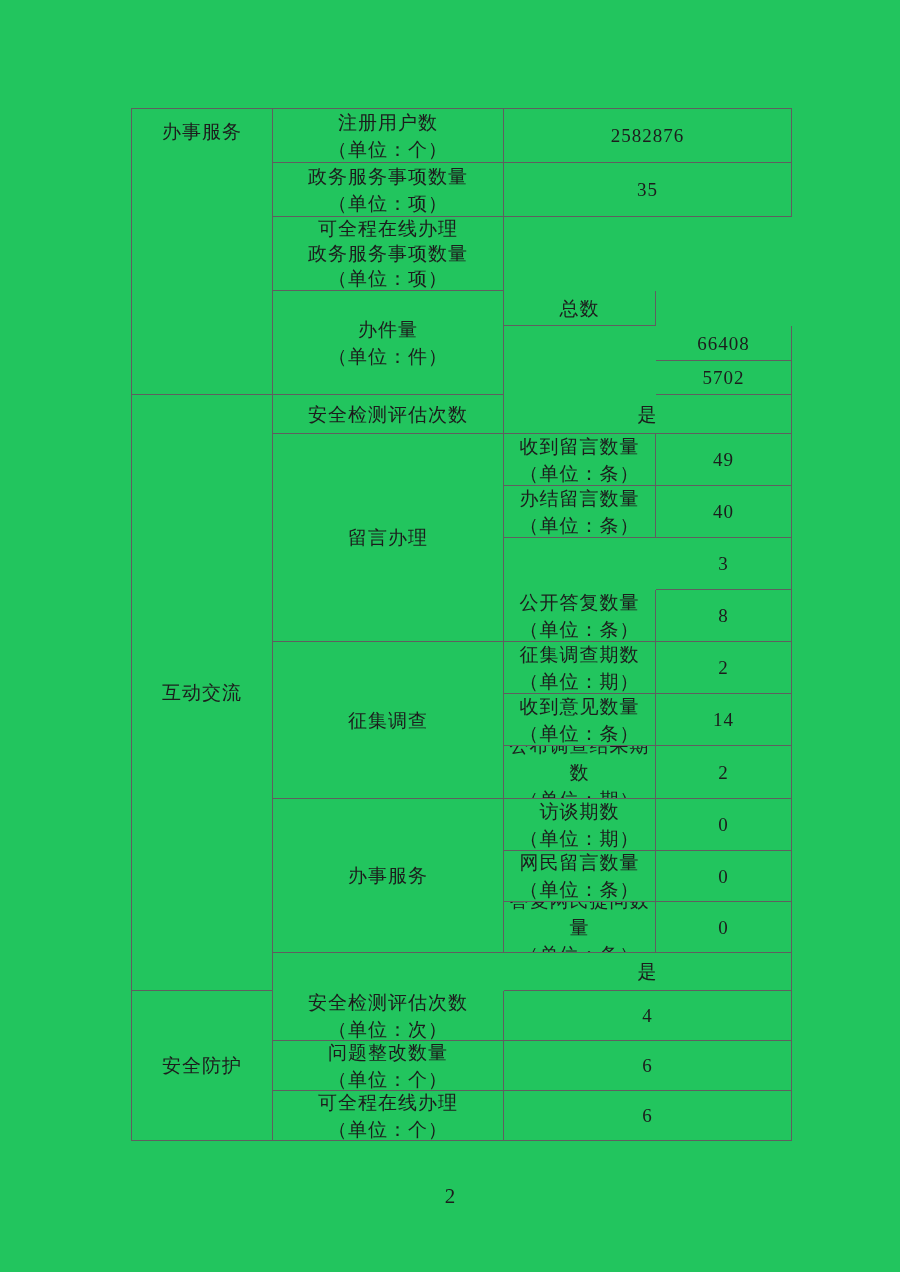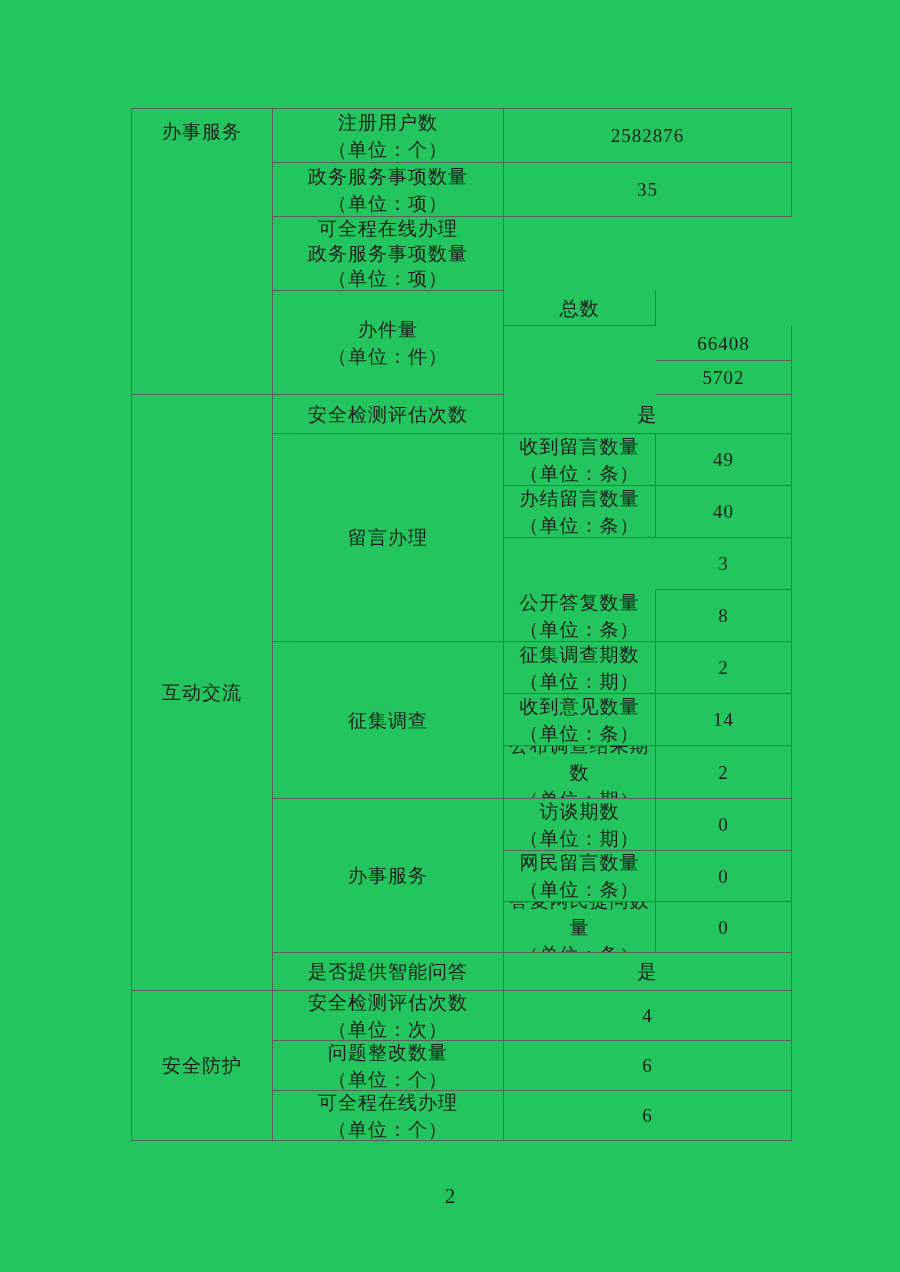--- a/index.html
+++ b/index.html
@@ -176,23 +176,20 @@
       <div class="line">0</div>
     </div>
     <div class="cell" style="grid-area:17/3/18/4">
       <div class="line">答复网民提问数量</div>
       <div class="line">（单位：条）</div>
     </div>
     <div class="cell num" style="grid-area:17/4/18/5">
       <div class="line">0</div>
     </div>
 
-    <div class="cell" style="grid-area:18/2/19/3">
-      <div class="line">是否提供智能问答</div>
-    </div>
     <div class="cell" style="grid-area:18/3/19/5">
       <div class="line">是</div>
     </div>
 
     <div class="cell" style="grid-area:19/2/20/3">
       <div class="line">安全检测评估次数</div>
       <div class="line">（单位：次）</div>
     </div>
     <div class="cell num" style="grid-area:19/3/20/5">
       <div class="line">4</div>

